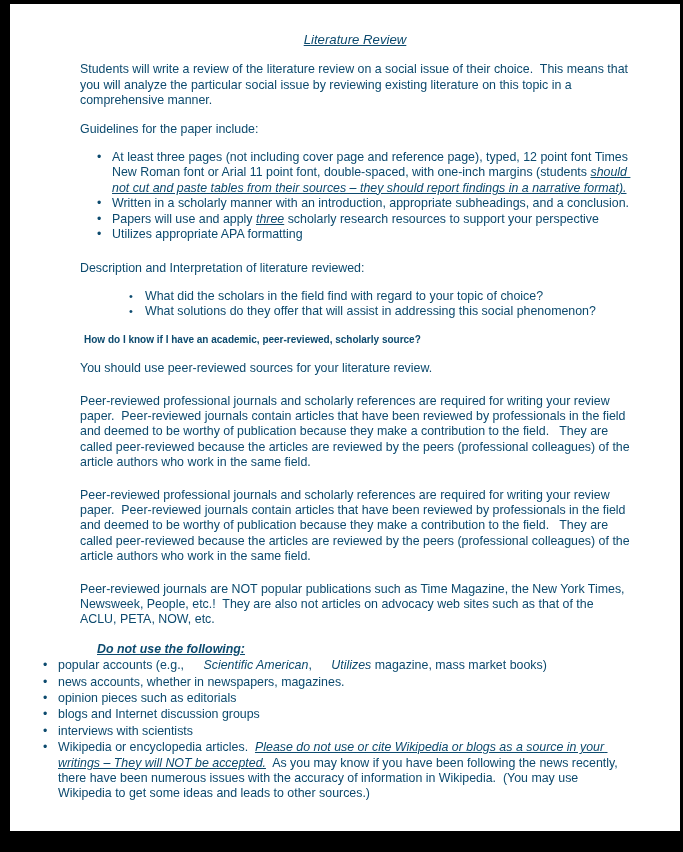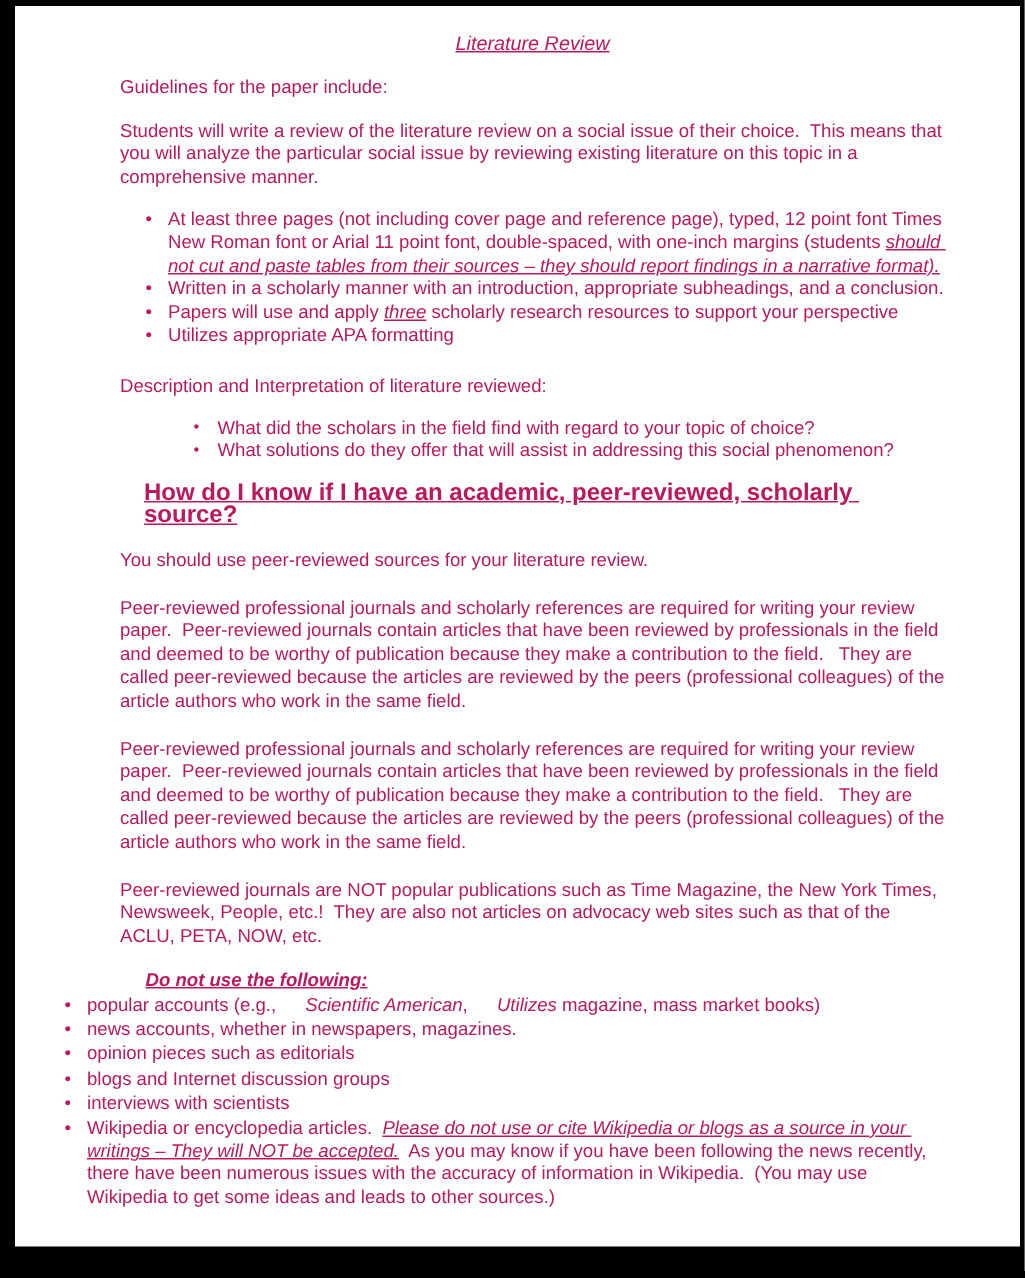--- a/index.html
+++ b/index.html
@@ -8,24 +8,24 @@
 
   .canvas {
     position: relative;
     width: 683px; height: 852px;
     background: #000;
   }
   .page {
     position: absolute;
     left: 10px; top: 4px; right: 3px; bottom: 21px;
     background: #ffffff;
-    color: #be185d;
+    color: #0c4a6e;
     font-size: 12.4px;
     line-height: 15.4px;
-    padding: 17px 50px 8px 70px;
+    padding: 28px 50px 8px 70px;
     overflow: hidden;
   }
   p, li, h1, h2 { white-space: pre-wrap; font-weight: normal; }
 
   .title {
     text-align: center;
     font-size: 13.2px;
     font-style: italic;
     text-decoration: underline;
     margin-bottom: 15px;
@@ -37,24 +37,23 @@
   .main-list li { position: relative; margin-left: 15px; padding-left: 17px; }
   .main-list li::before { content: "\2022"; position: absolute; left: 2px; }
 
   .desc-line { margin-bottom: 12px; margin-top: 19px; }
 
   .sub-list { margin-bottom: 12px; }
   .sub-list li { position: relative; margin-left: 47px; padding-left: 18px; }
   .sub-list li::before { content: "\2022"; position: absolute; left: 2px; font-size: 11px; }
 
   .section-heading {
-    font-size: 16px;
+    font-size: 10px;
     font-weight: bold;
-    text-decoration: underline;
-    margin: 3px 0 14px 16px;
+    margin: 3px 0 14px 4px;
   }
   .gap-lg { margin-bottom: 17px; }
   .tight { margin-bottom: 14px; }
 
   .donot-heading {
     margin-left: 17px;
     font-weight: bold;
     font-style: italic;
     text-decoration: underline;
     margin-bottom: 1px;
@@ -67,23 +66,23 @@
   .it { font-style: italic; margin-left: 16px; }
 </style>
 </head>
 <body>
 
 <div class="canvas">
   <div class="page">
 
     <h1 class="title">Literature Review</h1>
 
+    <p>Students will write a review of the literature review on a social issue of their choice.  This means that you will analyze the particular social issue by reviewing existing literature on this topic in a comprehensive manner.</p>
+
     <p>Guidelines for the paper include:</p>
-
-    <p>Students will write a review of the literature review on a social issue of their choice.  This means that you will analyze the particular social issue by reviewing existing literature on this topic in a comprehensive manner.</p>
 
     <ul class="main-list">
       <li><span>At least three pages (not including cover page and reference page), typed, 12 point font Times New Roman font or Arial 11 point font, double-spaced, with one-inch margins (students </span><span class="iu">should not cut and paste tables from their sources – they should report findings in a narrative format).</span></li>
       <li>Written in a scholarly manner with an introduction, appropriate subheadings, and a conclusion.</li>
       <li><span>Papers will use and apply </span><span class="iu">three</span><span> scholarly research resources to support your perspective</span></li>
       <li>Utilizes appropriate APA formatting</li>
     </ul>
 
     <p class="desc-line">Description and Interpretation of literature reviewed:</p>
 

